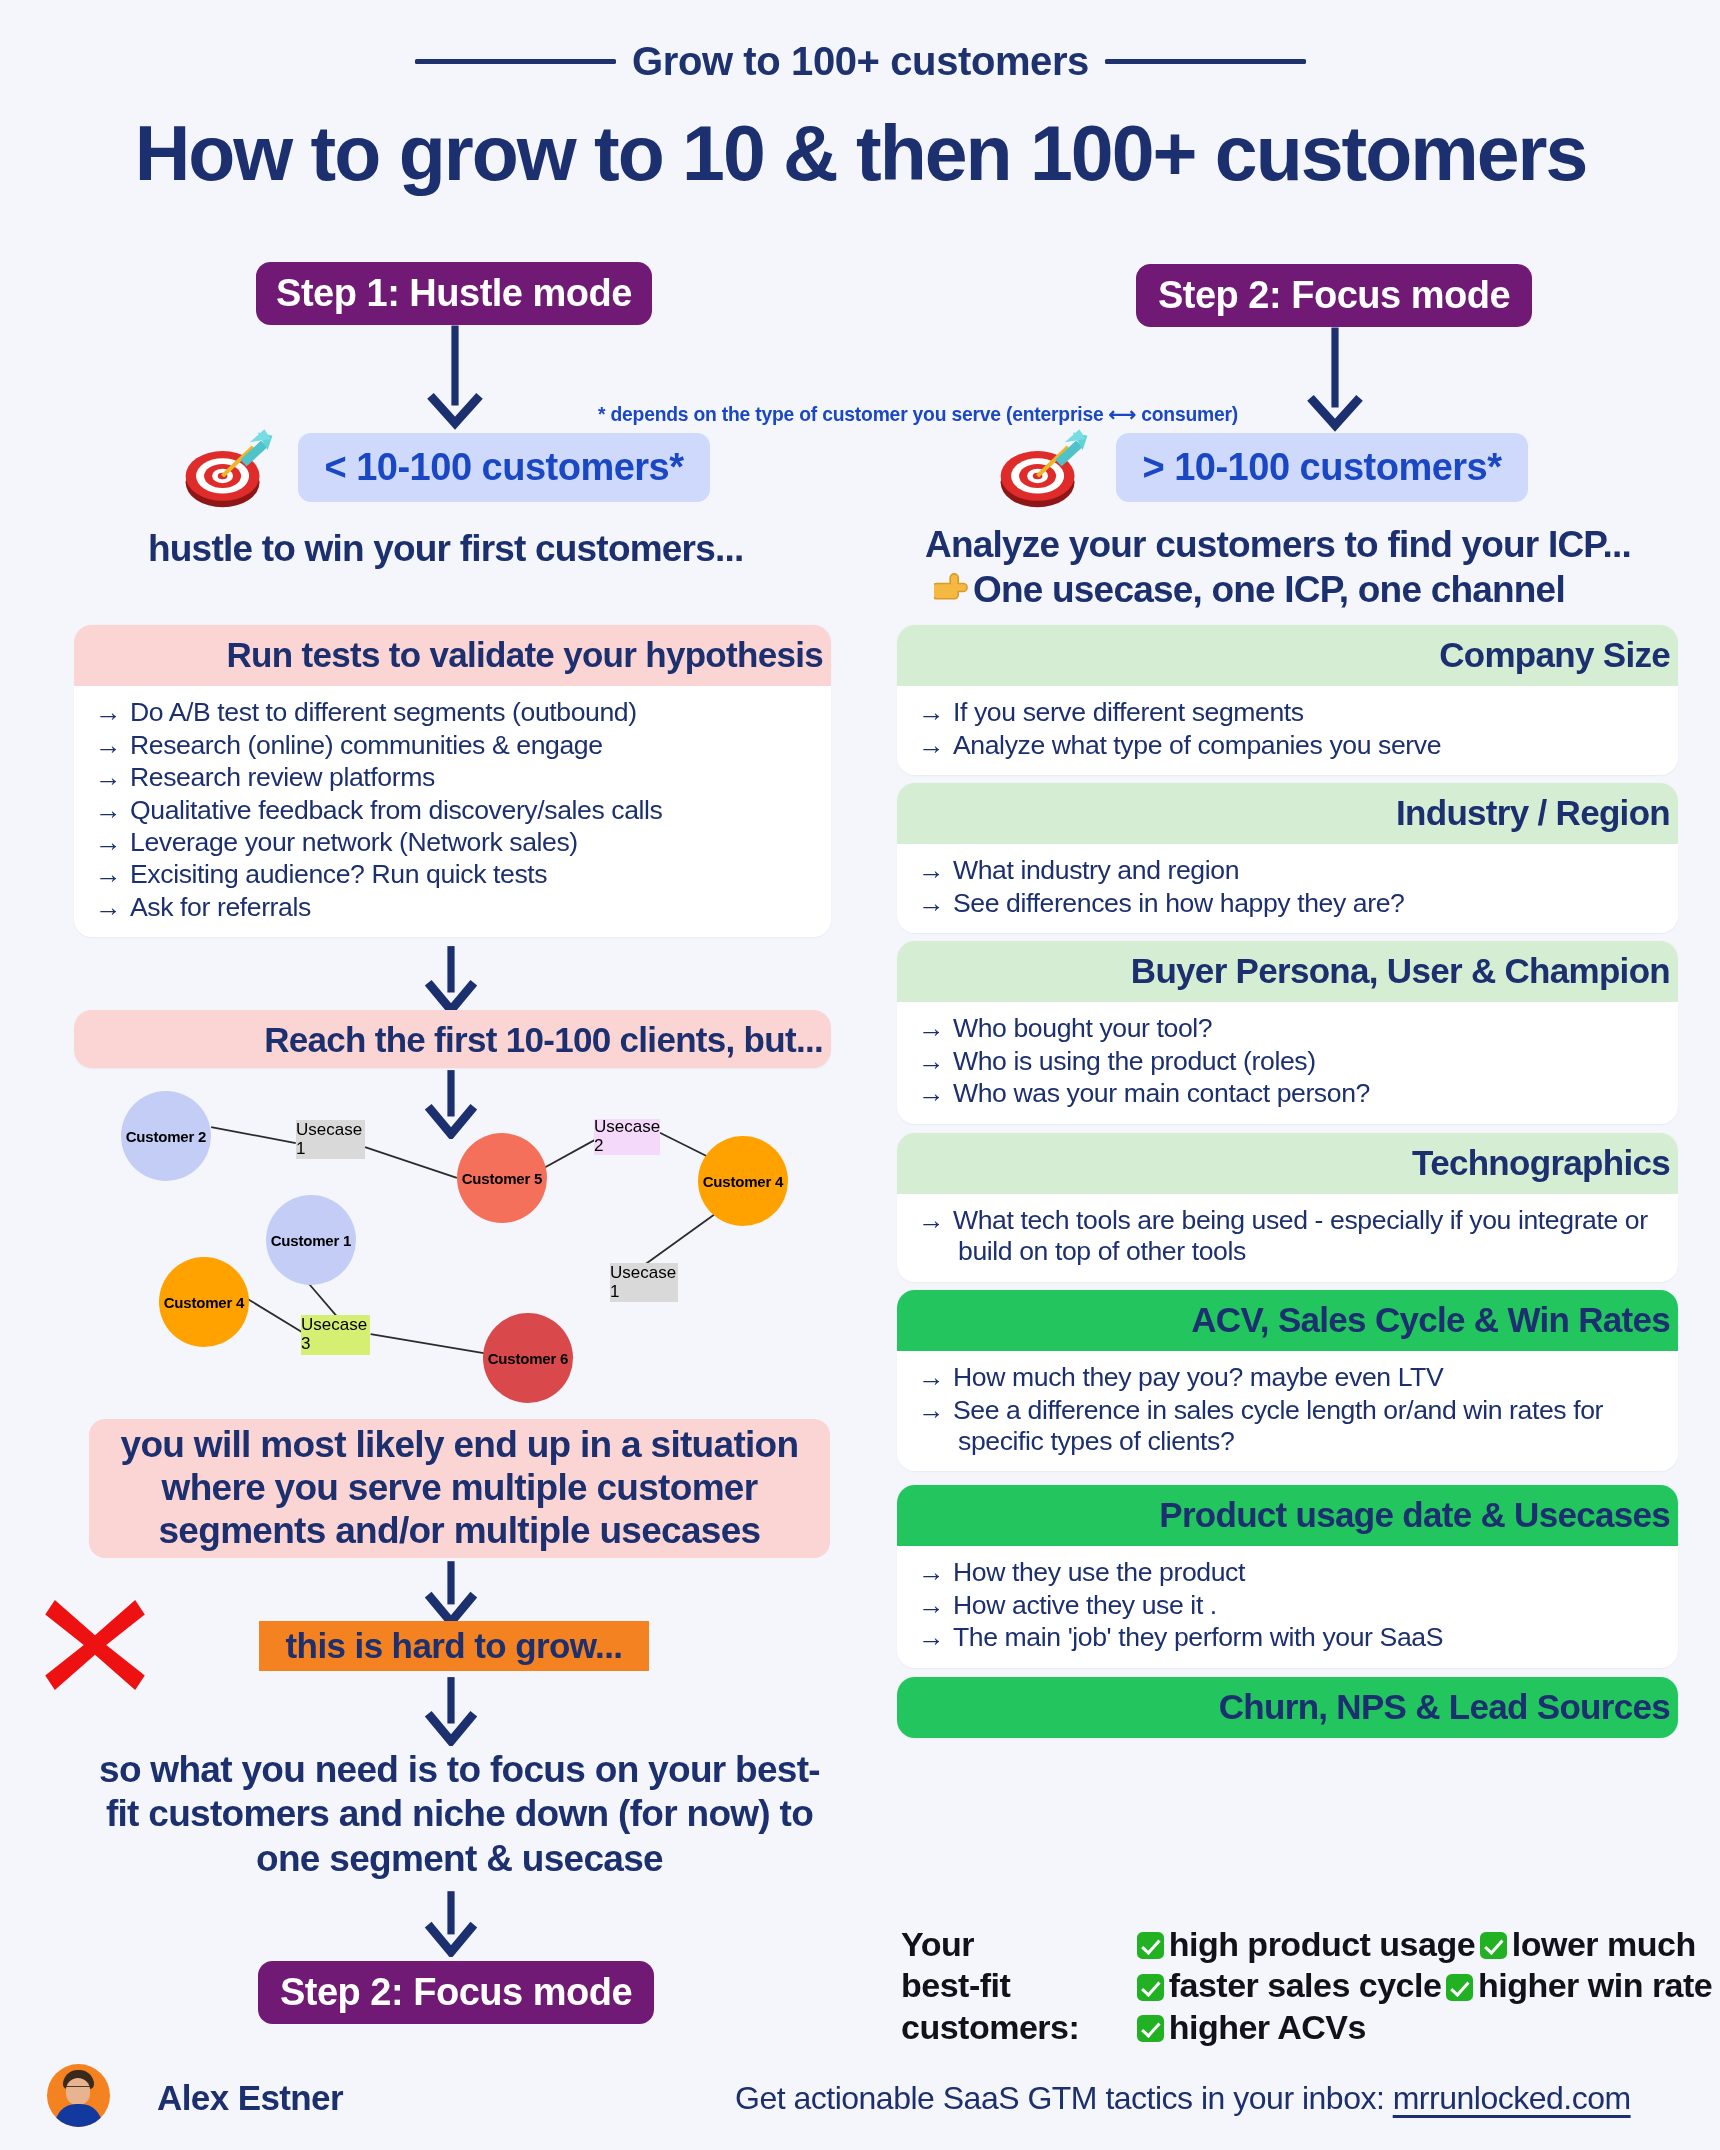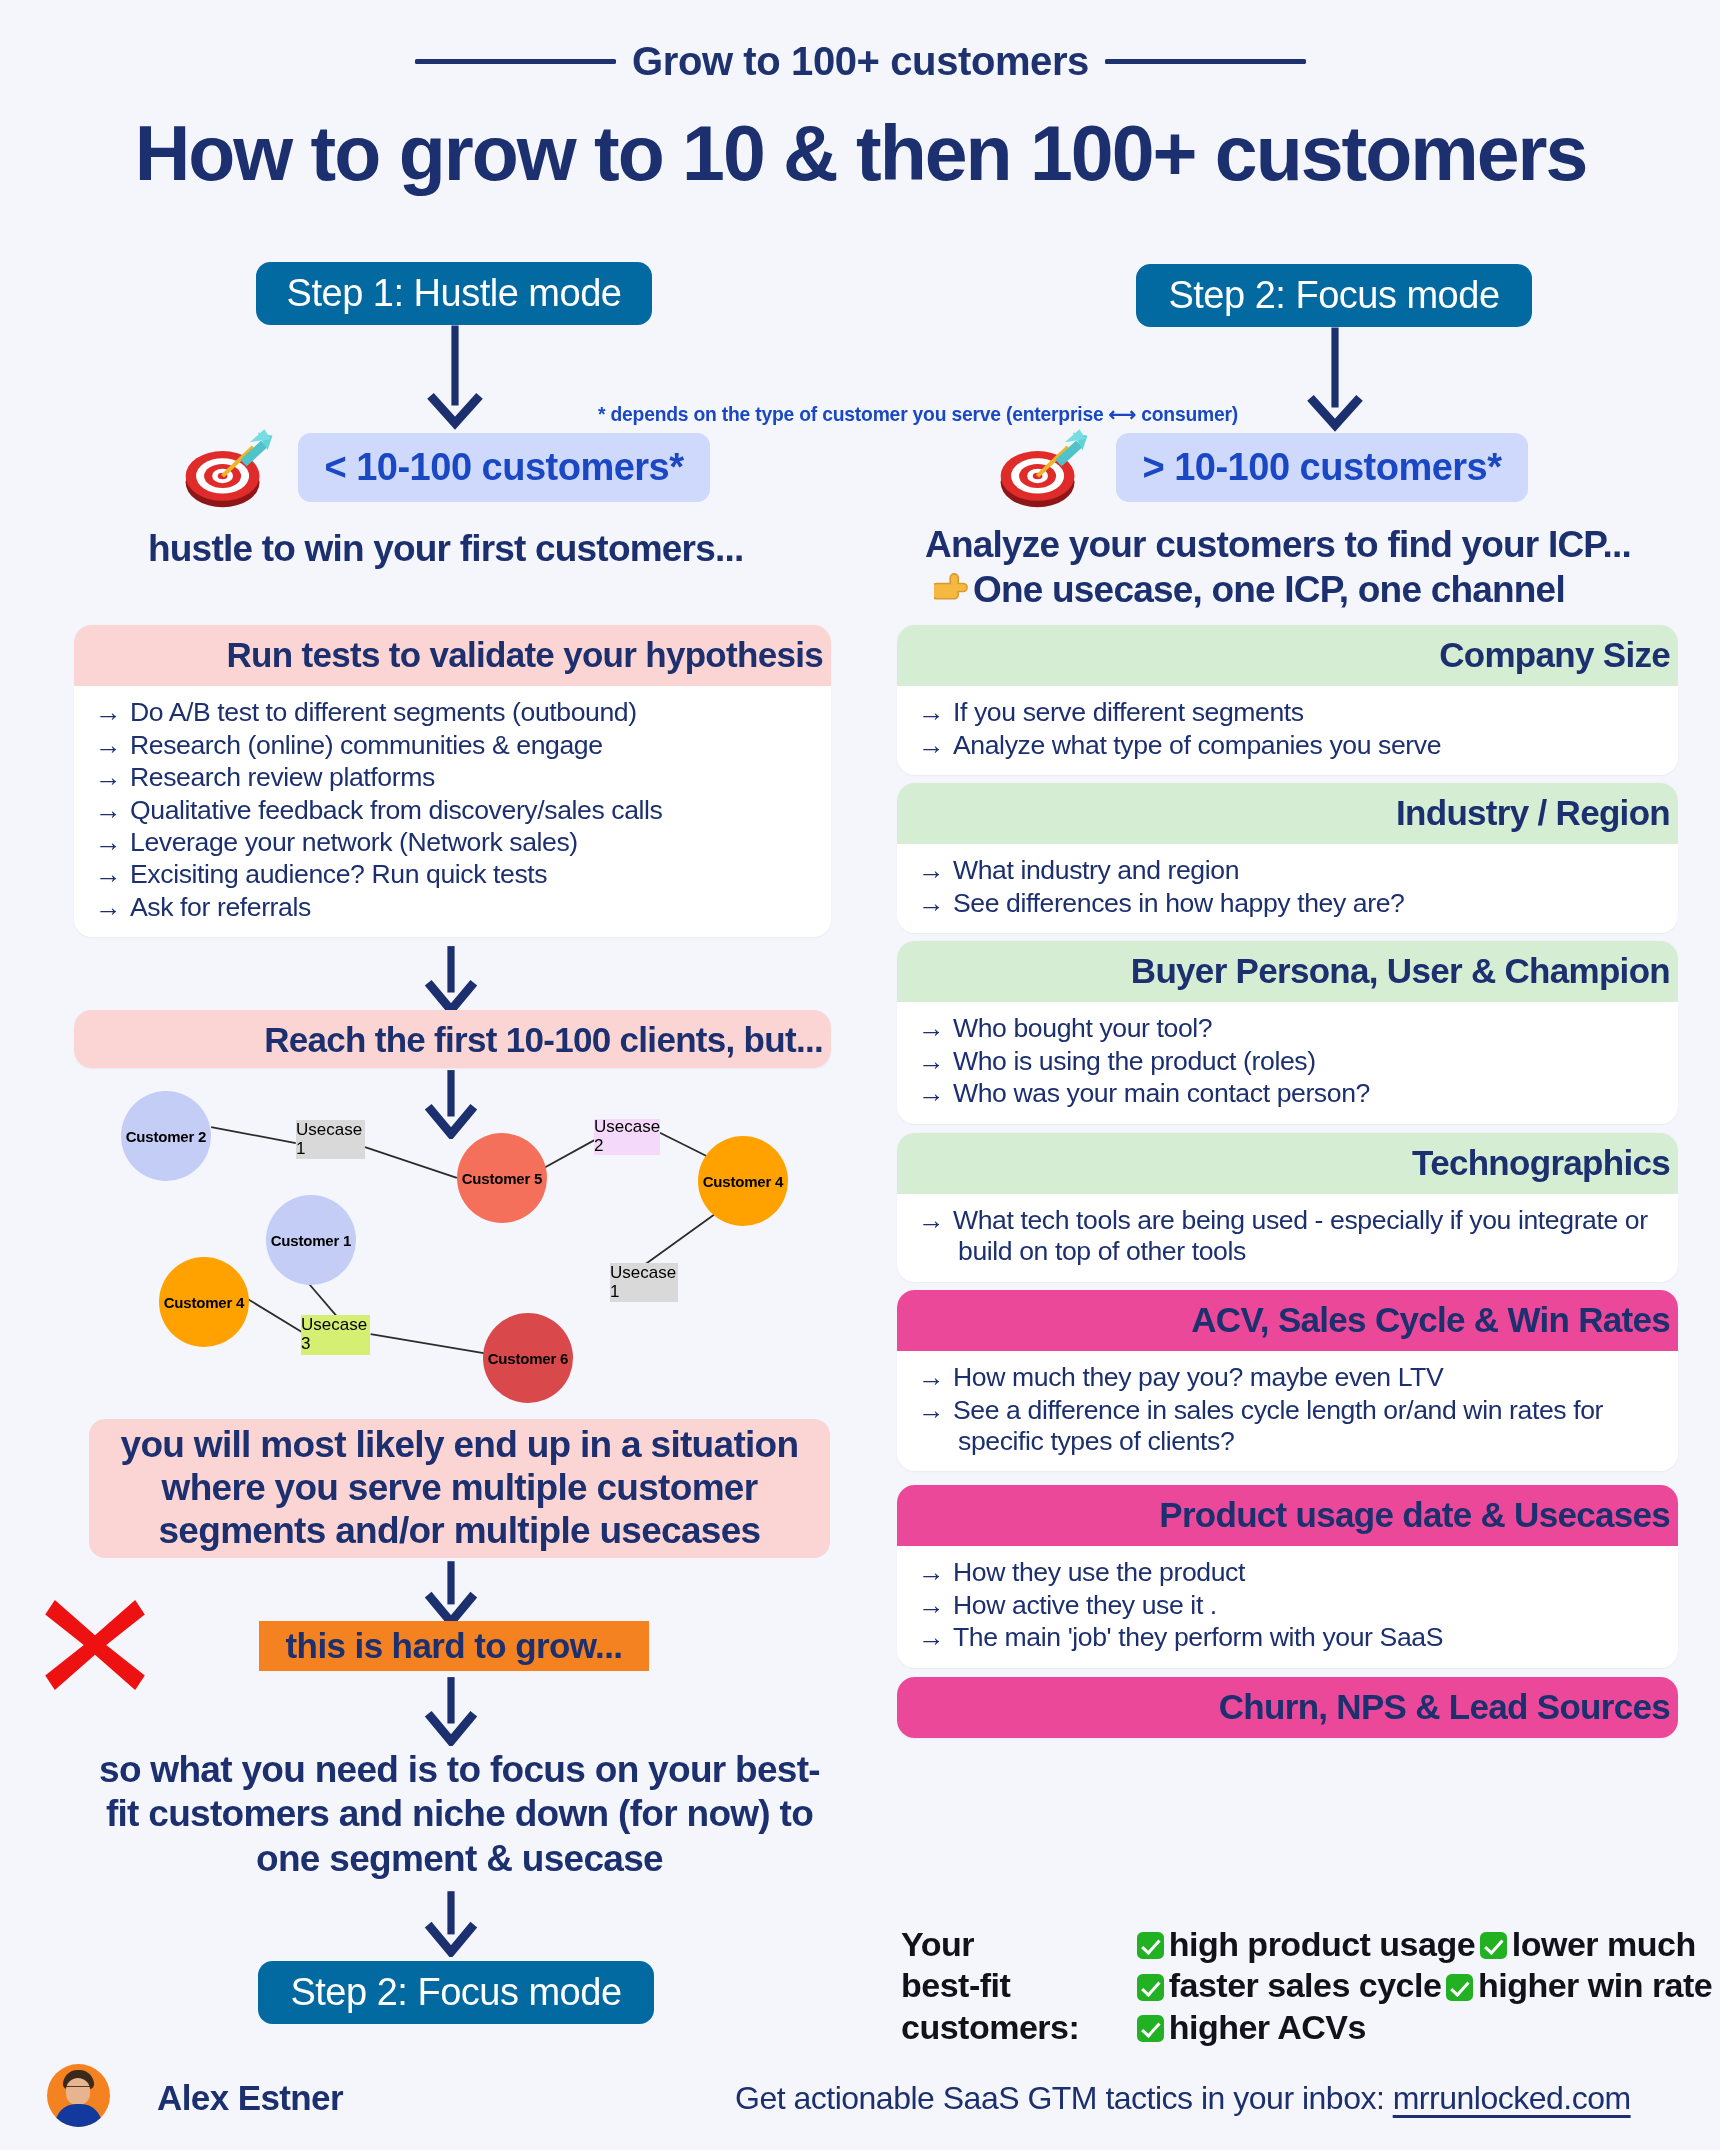--- a/index.html
+++ b/index.html
@@ -23,22 +23,22 @@
     white-space: nowrap;
   }
   .maintitle {
     position: absolute; top: 109px; left: 0; width: 1721px;
     text-align: center; font-size: 77px; font-weight: 800;
     letter-spacing: -2px; color: #1c2f6e; white-space: nowrap;
   }
 
   
   .pill {
-    position: absolute; background: #0369a1; color: #ffffff;
-    border-radius: 14.5px; font-size: 38px; font-weight: 400;
+    position: absolute; background: #701a75; color: #ffffff;
+    border-radius: 14.5px; font-size: 38px; font-weight: 700;
     display: flex; align-items: center; justify-content: center;
     letter-spacing: -0.5px; white-space: nowrap;
   }
   .chipbox {
     position: absolute; background: #cfd9fb; color: #1a47c4;
     border-radius: 13px; font-size: 38px; font-weight: 700;
     display: flex; align-items: center; justify-content: center;
     letter-spacing: -0.5px; white-space: nowrap;
   }
   .emoji { position: absolute; line-height: 1; }
@@ -57,21 +57,21 @@
     position: absolute; background: #ffffff; border-radius: 17.7px;
     overflow: hidden; box-shadow: 0 0.8px 1.6px rgba(20,30,80,0.05);
   }
   .card .chead {
     font-size: 35px; font-weight: 800; letter-spacing: -0.7px;
     color: #1c2f6e; text-align: right; padding: 9.7px 8px 11.3px;
     white-space: nowrap;
   }
   .card.pink  .chead { background: #fbd4d4; }
   .card.green .chead { background: #d5eed3; }
-  .card.lilac .chead { background: #ec4899; }
+  .card.lilac .chead { background: #22c55e; }
   .card ul { list-style: none; padding: 11.3px 21px 13px; }
   .card li {
     font-size: 26.6px; line-height: 1.16; color: #1c2f6e;
     letter-spacing: -0.4px; padding-left: 40px; text-indent: -40px;
     margin-bottom: 1.6px;
   }
   .card li .ar { display: inline-block; width: 35px; text-indent: 0; }
 
   
   .soft-pink {

